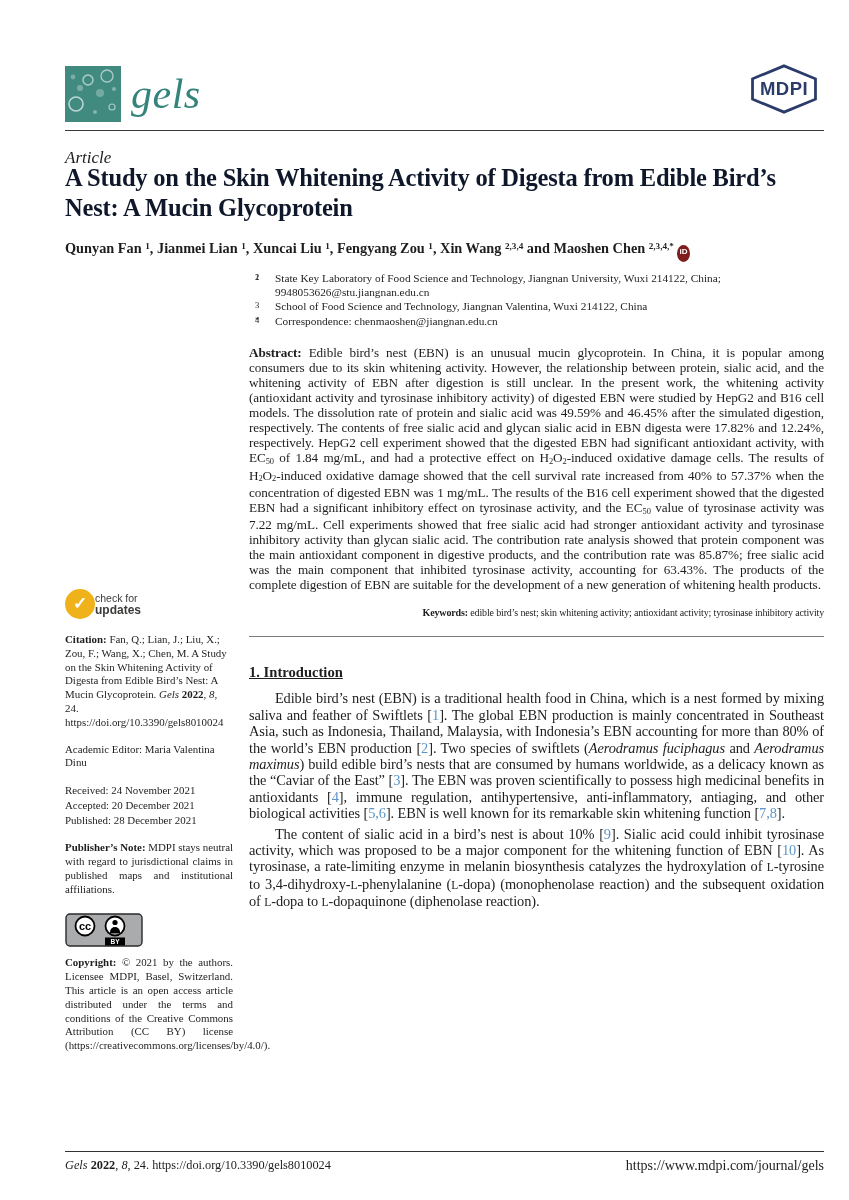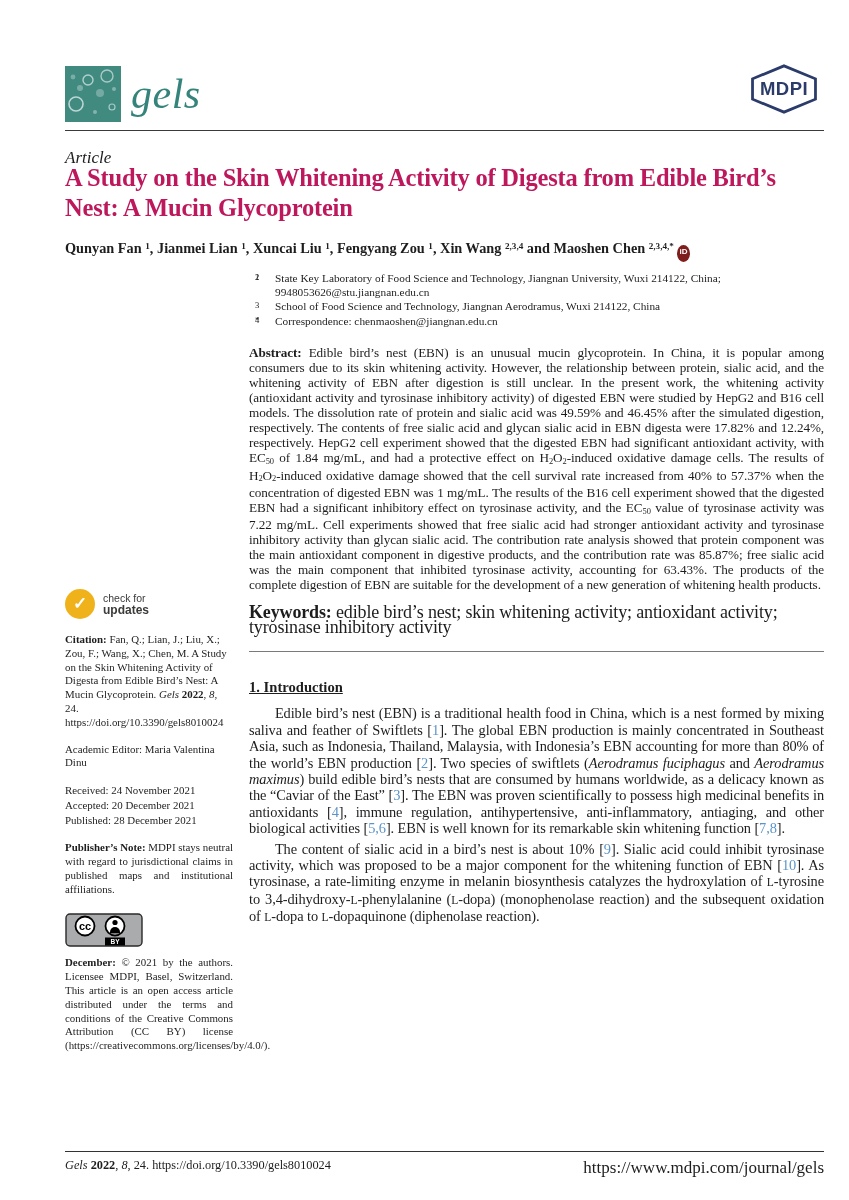--- a/index.html
+++ b/index.html
@@ -10,55 +10,55 @@
   .header{position:absolute;left:48px;top:64px;width:759px;height:62px;}
   .logo-box{position:absolute;left:0;top:2px;width:56px;height:56px;}
   .journal-name{position:absolute;left:66px;top:6px;font-style:italic;font-size:42px;
                 color:#35847b;letter-spacing:.5px;}
   .mdpi-logo{position:absolute;right:0;top:0;width:80px;height:50px;}
   .header-rule{position:absolute;left:48px;top:130px;width:759px;border-top:1.6px solid #3a3a3a;}
 
   
   .article-type{position:absolute;left:48px;top:148px;font-style:italic;font-size:17px;}
   .paper-title{position:absolute;left:48px;top:163px;width:757px;font-size:24.5px;font-weight:700;
-               line-height:30px;letter-spacing:-.2px;color:#be185d;}
+               line-height:30px;letter-spacing:-.2px;color:#0f172a;}
   .byline{position:absolute;left:48px;top:240px;width:757px;font-size:14.3px;font-weight:700;}
 
   
   .main-col{position:absolute;left:232px;top:271px;width:575px;}
   .affiliations{font-size:11.3px;line-height:14.2px;}
   .aff-row{position:relative;padding-left:26px;}
   .aff-marker{position:absolute;left:6px;top:-1px;font-size:8.6px;}
   .abstract{margin-top:17px;font-size:13.2px;line-height:15.1px;text-align:justify;letter-spacing:-.1px;}
-  .keywords{margin-top:13px;font-size:18px;line-height:15px;letter-spacing:-.15px;}
+  .keywords{margin-top:13px;font-size:10px;line-height:15px;letter-spacing:-.15px;text-align:right;}
   .divider{margin-top:16px;border-top:1.2px solid #7a7a7a;width:100%;}
   .intro-heading{margin-top:27px;font-size:14.6px;font-weight:700;text-decoration:underline;}
   .body-para{margin:4px 0 0 0;font-size:14.4px;line-height:16.4px;text-align:justify;
              text-indent:1.8em;letter-spacing:-.1px;}
   .body-para.first{margin-top:9px;}
 
   
   .sidebar{position:absolute;left:48px;top:588px;width:168px;font-size:10.9px;line-height:13.8px;}
-  .updates-badge{display:flex;align-items:center;gap:8px;cursor:pointer;height:32px;}
+  .updates-badge{display:flex;align-items:center;cursor:pointer;height:32px;}
   .updates-circle{width:30px;height:30px;border-radius:50%;background:#efb21a;position:relative;flex:0 0 auto;}
   .updates-circle:after{content:"✓";position:absolute;left:0;top:0;width:30px;height:30px;
       color:#fff;font-size:17px;font-weight:700;text-align:center;line-height:29px;
       font-family:"Liberation Sans",sans-serif;}
   .updates-text{font-family:"Liberation Sans",sans-serif;color:#3b3b3a;line-height:12px;font-size:10.5px;}
   .updates-text b{font-size:12px;}
   .sb-block{margin-top:13px;}
   .sb-justify{text-align:justify;}
   .dates div{line-height:15px;}
   .cc-badge{margin-top:17px;width:66px;height:34px;cursor:pointer;}
   .copyright{margin-top:9px;text-align:justify;}
 
   
   .footer-rule{position:absolute;left:48px;top:1151px;width:759px;border-top:1.3px solid #333;}
   .footer-left{position:absolute;left:48px;top:1158px;font-size:12.3px;}
-  .footer-right{position:absolute;right:42px;top:1158px;font-size:17px;text-align:right;}
+  .footer-right{position:absolute;right:42px;top:1158px;font-size:14px;text-align:right;}
 
   
   .seg-plain{}
   .seg-b{font-weight:700;}
   .seg-i{font-style:italic;}
   .seg-sup{font-size:64%;position:relative;top:-.45em;}
   .seg-sub{font-size:64%;position:relative;top:.22em;}
   .seg-link{color:#5b94c8;}
   .seg-sc{font-size:80%;}
 
@@ -106,21 +106,21 @@
     <div class="affiliations">
       <div class="aff-row">
         <span class="aff-marker">1</span>
       </div>
       <div class="aff-row">
         <span class="aff-marker">2</span>
         <span>State Key Laboratory of Food Science and Technology, Jiangnan University, Wuxi 214122, China; 9948053626@stu.jiangnan.edu.cn</span>
       </div>
       <div class="aff-row">
         <span class="aff-marker">3</span>
-        <span>School of Food Science and Technology, Jiangnan Aerodramus, Wuxi 214122, China</span>
+        <span>School of Food Science and Technology, Jiangnan Valentina, Wuxi 214122, China</span>
       </div>
       <div class="aff-row">
         <span class="aff-marker">4</span>
       </div>
       <div class="aff-row">
         <span class="aff-marker">*</span>
         <span>Correspondence: chenmaoshen@jiangnan.edu.cn</span>
       </div>
     </div>
 
@@ -155,20 +155,20 @@
         <rect x="1" y="1" width="76" height="32" rx="4" fill="#a9abad" stroke="#2a2a2a" stroke-width="1.4"></rect>
         <circle cx="20" cy="13" r="9.5" fill="#fff" stroke="#000" stroke-width="1.8"></circle>
         <text x="20" y="17" text-anchor="middle" font-family="Liberation Sans, sans-serif" font-size="11" font-weight="bold" fill="#000">cc</text>
         <circle cx="50" cy="13" r="9.5" fill="#fff" stroke="#000" stroke-width="1.8"></circle>
         <circle cx="50" cy="9.5" r="2.6" fill="#000"></circle>
         <path d="M45 19 a5 5 0 0 1 10 0 v1.5 h-10 z" fill="#000"></path>
         <rect x="40" y="24.5" width="20" height="8" fill="#000"></rect>
         <text x="50" y="31" text-anchor="middle" font-family="Liberation Sans, sans-serif" font-size="6.5" font-weight="bold" fill="#fff">BY</text>
       </svg>
     </div>
-    <div class="copyright"><span class="seg-b">December: </span><span class="seg-plain">© 2021 by the authors. Licensee MDPI, Basel, Switzerland. This article is an open access article distributed under the terms and conditions of the Creative Commons Attribution (CC BY) license (https://creativecommons.org/licenses/by/4.0/).</span></div>
+    <div class="copyright"><span class="seg-b">Copyright: </span><span class="seg-plain">© 2021 by the authors. Licensee MDPI, Basel, Switzerland. This article is an open access article distributed under the terms and conditions of the Creative Commons Attribution (CC BY) license (https://creativecommons.org/licenses/by/4.0/).</span></div>
   </div>
 
   <div class="footer-rule"></div>
   <div class="footer-left"><span class="seg-i">Gels </span><span class="seg-b">2022</span><span class="seg-plain">, </span><span class="seg-i">8</span><span class="seg-plain">, 24. https://doi.org/10.3390/gels8010024</span></div>
   <div class="footer-right">https://www.mdpi.com/journal/gels</div>
 
 </div>
 
 </body></html>

